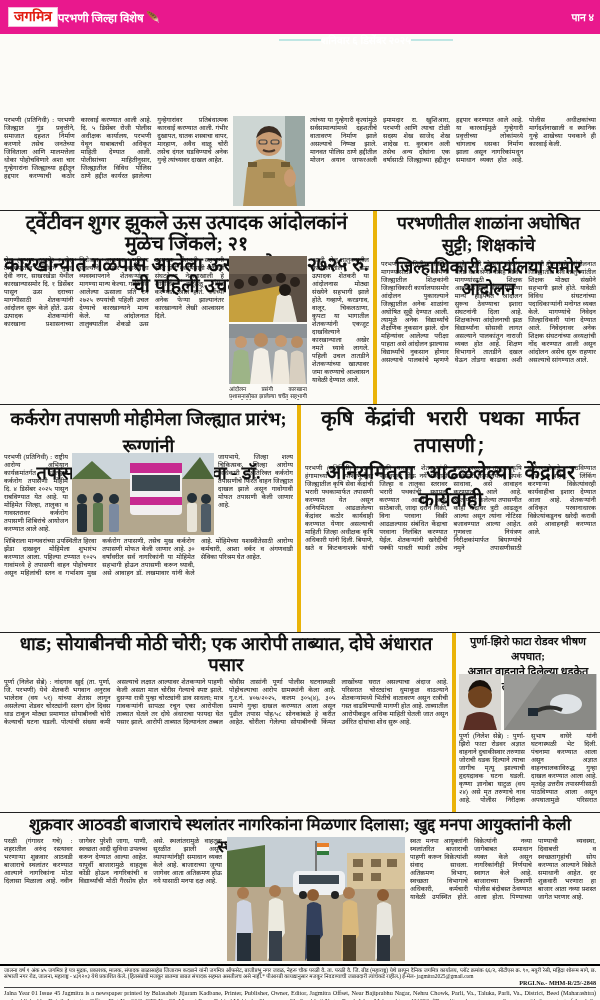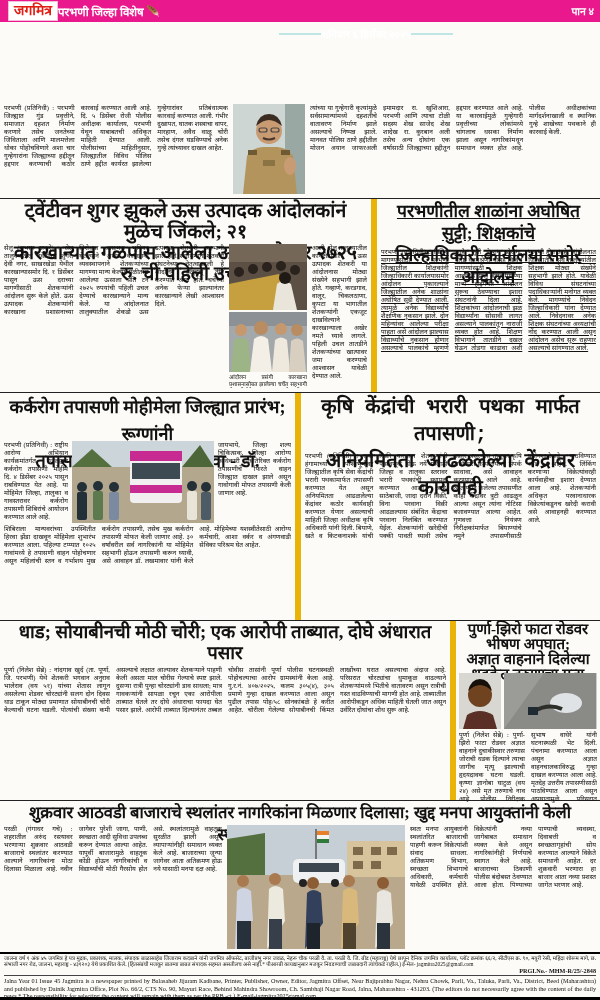--- a/index.html
+++ b/index.html
@@ -1,21 +1,21 @@
 <!DOCTYPE html>
 <html><head>
 <meta charset="utf-8">
 <style>
   html,body{margin:0;padding:0;}
   .page{position:relative;width:600px;height:1000px;background:#fcfbf7;color:#111;
         font-family:"Liberation Serif", serif;overflow:hidden;box-sizing:border-box;}
   .page *{box-sizing:border-box;}
 
   
-  .masthead{height:22px;background:#e9188d;display:flex;align-items:center;padding:0 6px 0 8px;}
+  .masthead{height:34px;background:#e9188d;display:flex;align-items:center;padding:0 6px 0 8px;}
   .brand{background:#fff;color:#e21d12;font-weight:bold;font-size:14px;line-height:18px;
          padding:0 5px;border:1px solid #f6bcd9;}
   .edition{color:#fff;font-weight:bold;font-size:11.5px;white-space:nowrap;}
   .m-icon{font-size:11px;margin-left:3px;}
   .m-center{flex:1;display:flex;align-items:center;justify-content:center;margin-top:45px;}
   .dash{width:42px;border-top:2px solid #bfe6e4;}
   .m-date{color:#fff;font-weight:bold;font-size:10.5px;white-space:nowrap;}
   .m-page{color:#fff;font-weight:bold;font-size:10.5px;margin-left:auto;white-space:nowrap;}
 
   
@@ -32,51 +32,51 @@
   
   .art1{height:96px;display:flex;gap:5px;padding:2px 4px 0 4px;}
   .art1 .seg-l{width:224px;height:100%;}
   .art1 .seg-r{flex:1;height:100%;}
   .photo{flex:none;overflow:hidden;background:#ccc;}
   .sec{border-top:1px solid #222;display:flex;}
   .sec2{height:194px;}
   .sec3{height:228px;}
   .sec4{height:180px;}
   .sec5{height:152px;display:block;}
-  .divR{border-right:6px solid #eab308;}
+  .divR{border-right:4px solid #eab308;}
 
   .sugar{width:377px;padding:1px 4px;}
   .sugar .hl2{font-size:19.5px;line-height:21px;height:44px;}
   .sugar .srow{display:flex;gap:5px;height:144px;}
   .sugar .s-left{width:220px;}
   .sugar .s-mid{width:78px;display:flex;flex-direction:column;gap:2px;}
   .sugar .s-right{flex:1;}
   .caption{font-size:5.6px;line-height:6.5px;text-align:justify;overflow:hidden;}
 
-  .school{flex:1;padding:1px 4px;text-decoration:underline;}
+  .school{flex:1;padding:1px 4px;}
   .school .hl2{font-size:17.5px;line-height:22px;height:48px;}
   .school .bt{height:140px;}
 
   .cancer{width:301px;padding:1px 4px;}
   .cancer .hl2{font-size:18px;line-height:27px;height:46px;}
   .cancer .crow1{display:flex;gap:4px;height:82px;margin-top:1px;}
   .cancer .c-l{width:64px;}
   .cancer .c-r{flex:1;}
   .cancer .crow2{height:94px;margin-top:2px;}
 
   .agri{flex:1;padding:1px 4px;}
   .agri .hl2{font-size:20px;line-height:27px;height:58px;font-family:Liberation Mono, monospace;}
   .agri .bt{height:164px;}
 
   .theft{width:456px;padding:1px 4px;}
   .theft .hl2{font-size:18.5px;line-height:21px;height:44px;}
   .theft .bt{height:130px;}
 
   .accident{flex:1;padding:1px 3px;}
-  .accident .hl2{font-size:15px;line-height:15px;height:51px;}
+  .accident .hl2{font-size:11px;line-height:15px;height:40px;}
   .accident .arow{display:flex;gap:3px;height:56px;}
   .accident .bt{height:78px;margin-top:2px;}
 
   .market{padding:1px 4px;}
   .market .hl2{font-size:16.5px;line-height:22px;height:23px;}
   .market .mrow{display:flex;gap:5px;height:124px;}
   .market .m-l{width:218px;}
   .market .m-r{flex:1;}
 
   

